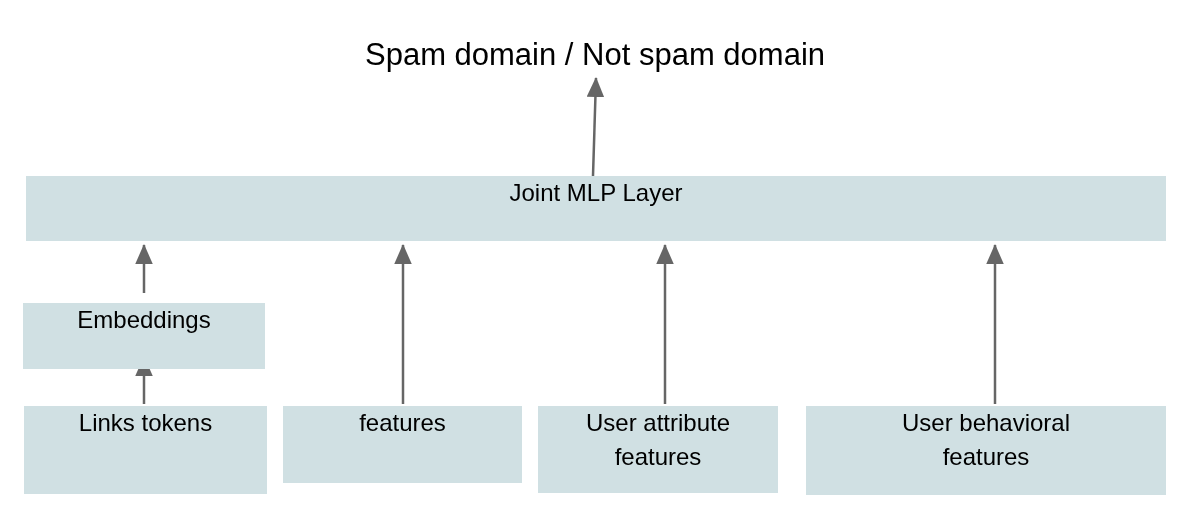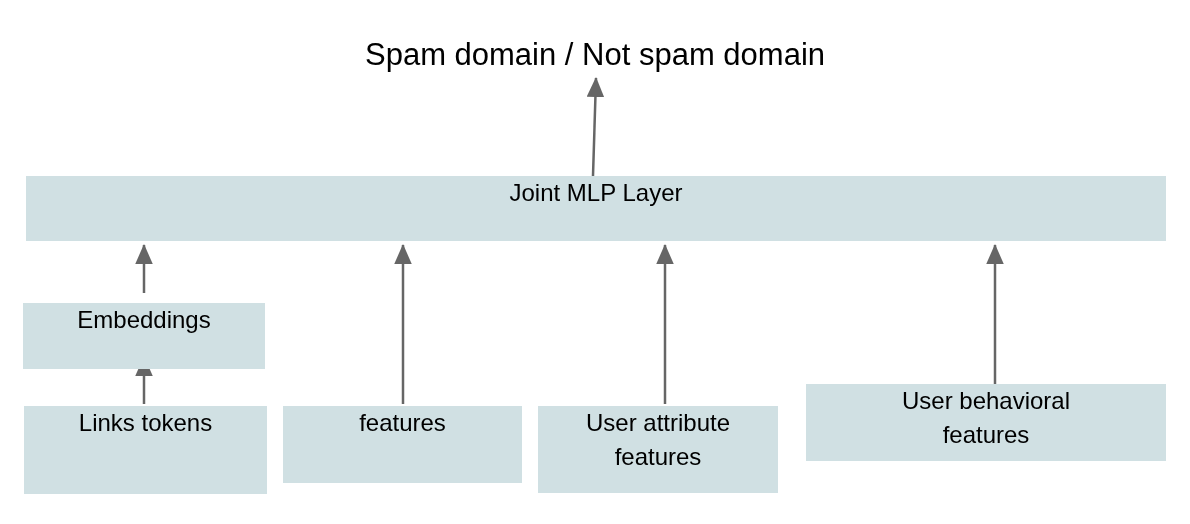--- a/index.html
+++ b/index.html
@@ -53,21 +53,21 @@
     text-align: center;
     font-size: 24px;
     line-height: 34px;
     color: var(--text);
   }
   .box-mlp        { left: 26px;  top: 176px; width: 1140px; height: 65px; }
   .box-embeddings { left: 23px;  top: 295px; width: 242px;  height: 66px; margin-top: 8px; }
   .box-links      { left: 24px;  top: 406px; width: 243px;  height: 88px; }
   .box-webpage    { left: 283px; top: 406px; width: 239px;  height: 77px; }
   .box-uattr      { left: 538px; top: 406px; width: 240px;  height: 87px; }
-  .box-ubehav     { left: 806px; top: 384px; width: 360px;  height: 77px; }
+  .box-ubehav     { left: 806px; top: 406px; width: 360px;  height: 89px; }
   .two-line span { display: block; }
 </style>
 </head>
 <body>
 
 <div class="stage">
 
   <div class="output-label">Spam domain / Not spam domain</div>
 
   <svg class="arrows" width="1190" height="524" viewBox="0 0 1190 524" aria-hidden="true">

